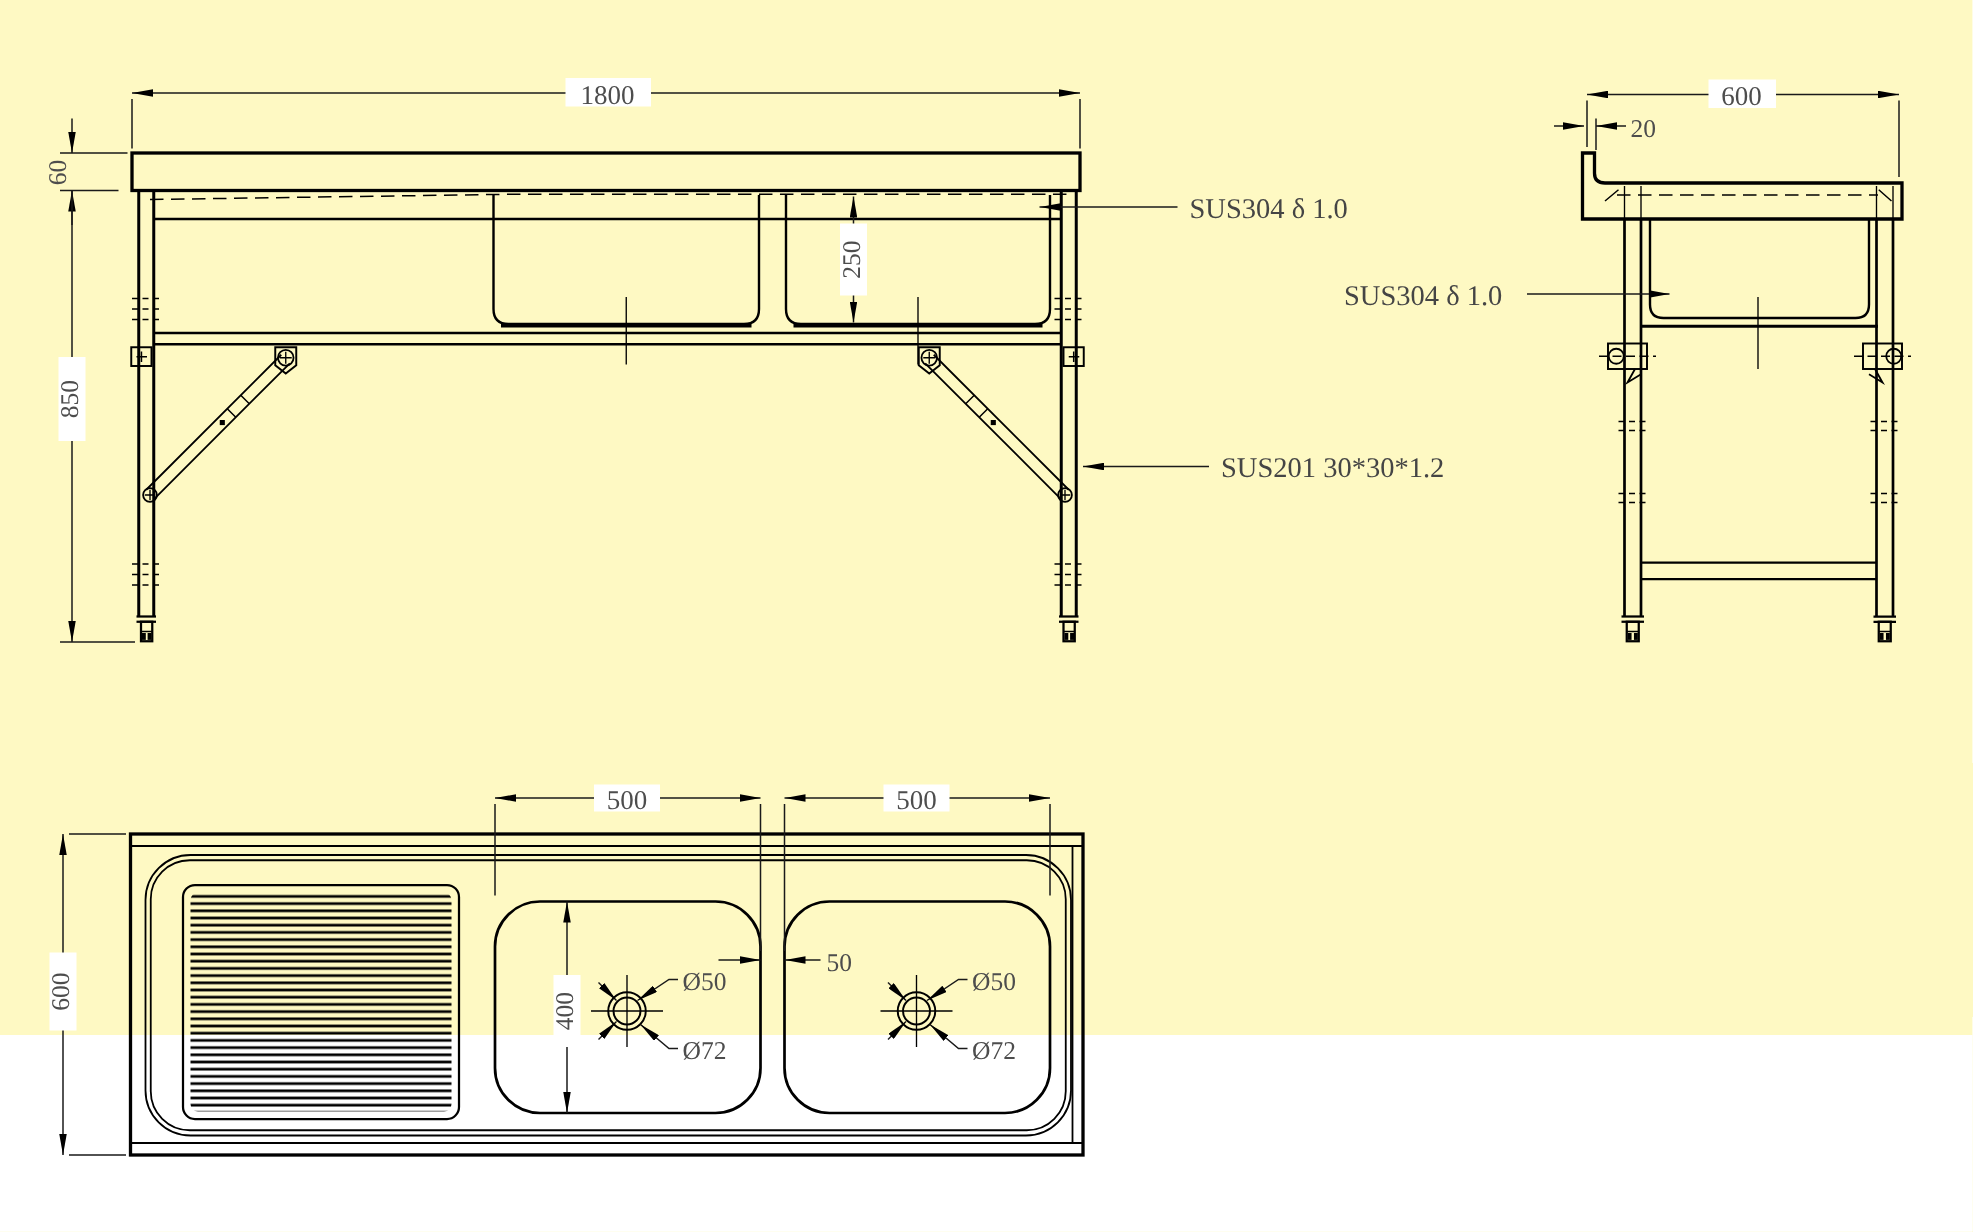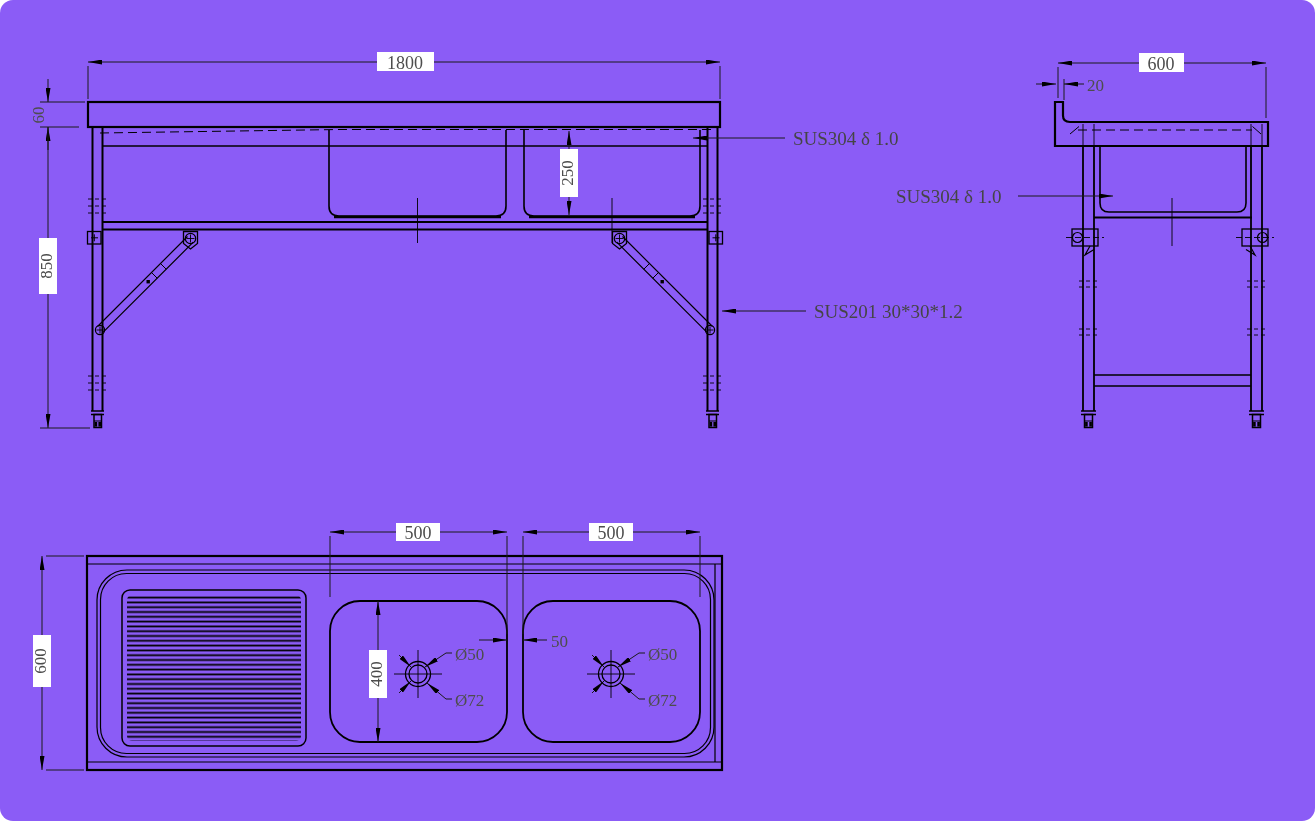--- a/index.html
+++ b/index.html
@@ -1,16 +1,16 @@
 <!DOCTYPE html>
 <html><head>
 <meta charset="utf-8">
 <style>
   html,body{margin:0;padding:0;background:#ffffff;width:1315px;height:821px;overflow:hidden;}
-  .drawing-wrap{width:1315px;height:821px;background:#8b5cf6;border-radius:13px;}
+  .drawing-wrap{width:1315px;height:690px;background:#fef9c3;}
   svg{display:block;}
   .dim-text{font-family:"Liberation Serif","DejaVu Serif",serif;font-size:18px;fill:#4d4d4d;}
   .dim-text-sm{font-family:"Liberation Serif","DejaVu Serif",serif;font-size:17px;fill:#4d4d4d;}
   .mat-text{font-family:"Liberation Serif","DejaVu Serif",serif;font-size:19px;fill:#454545;}
   .ln{stroke:#000;fill:none;}
   .thick{stroke-width:2.2;}
   .med{stroke-width:1.6;}
   .thin{stroke-width:1;}
   .hair{stroke-width:0.9;}
   .dimln{stroke:#1a1a1a;stroke-width:1;fill:none;}

